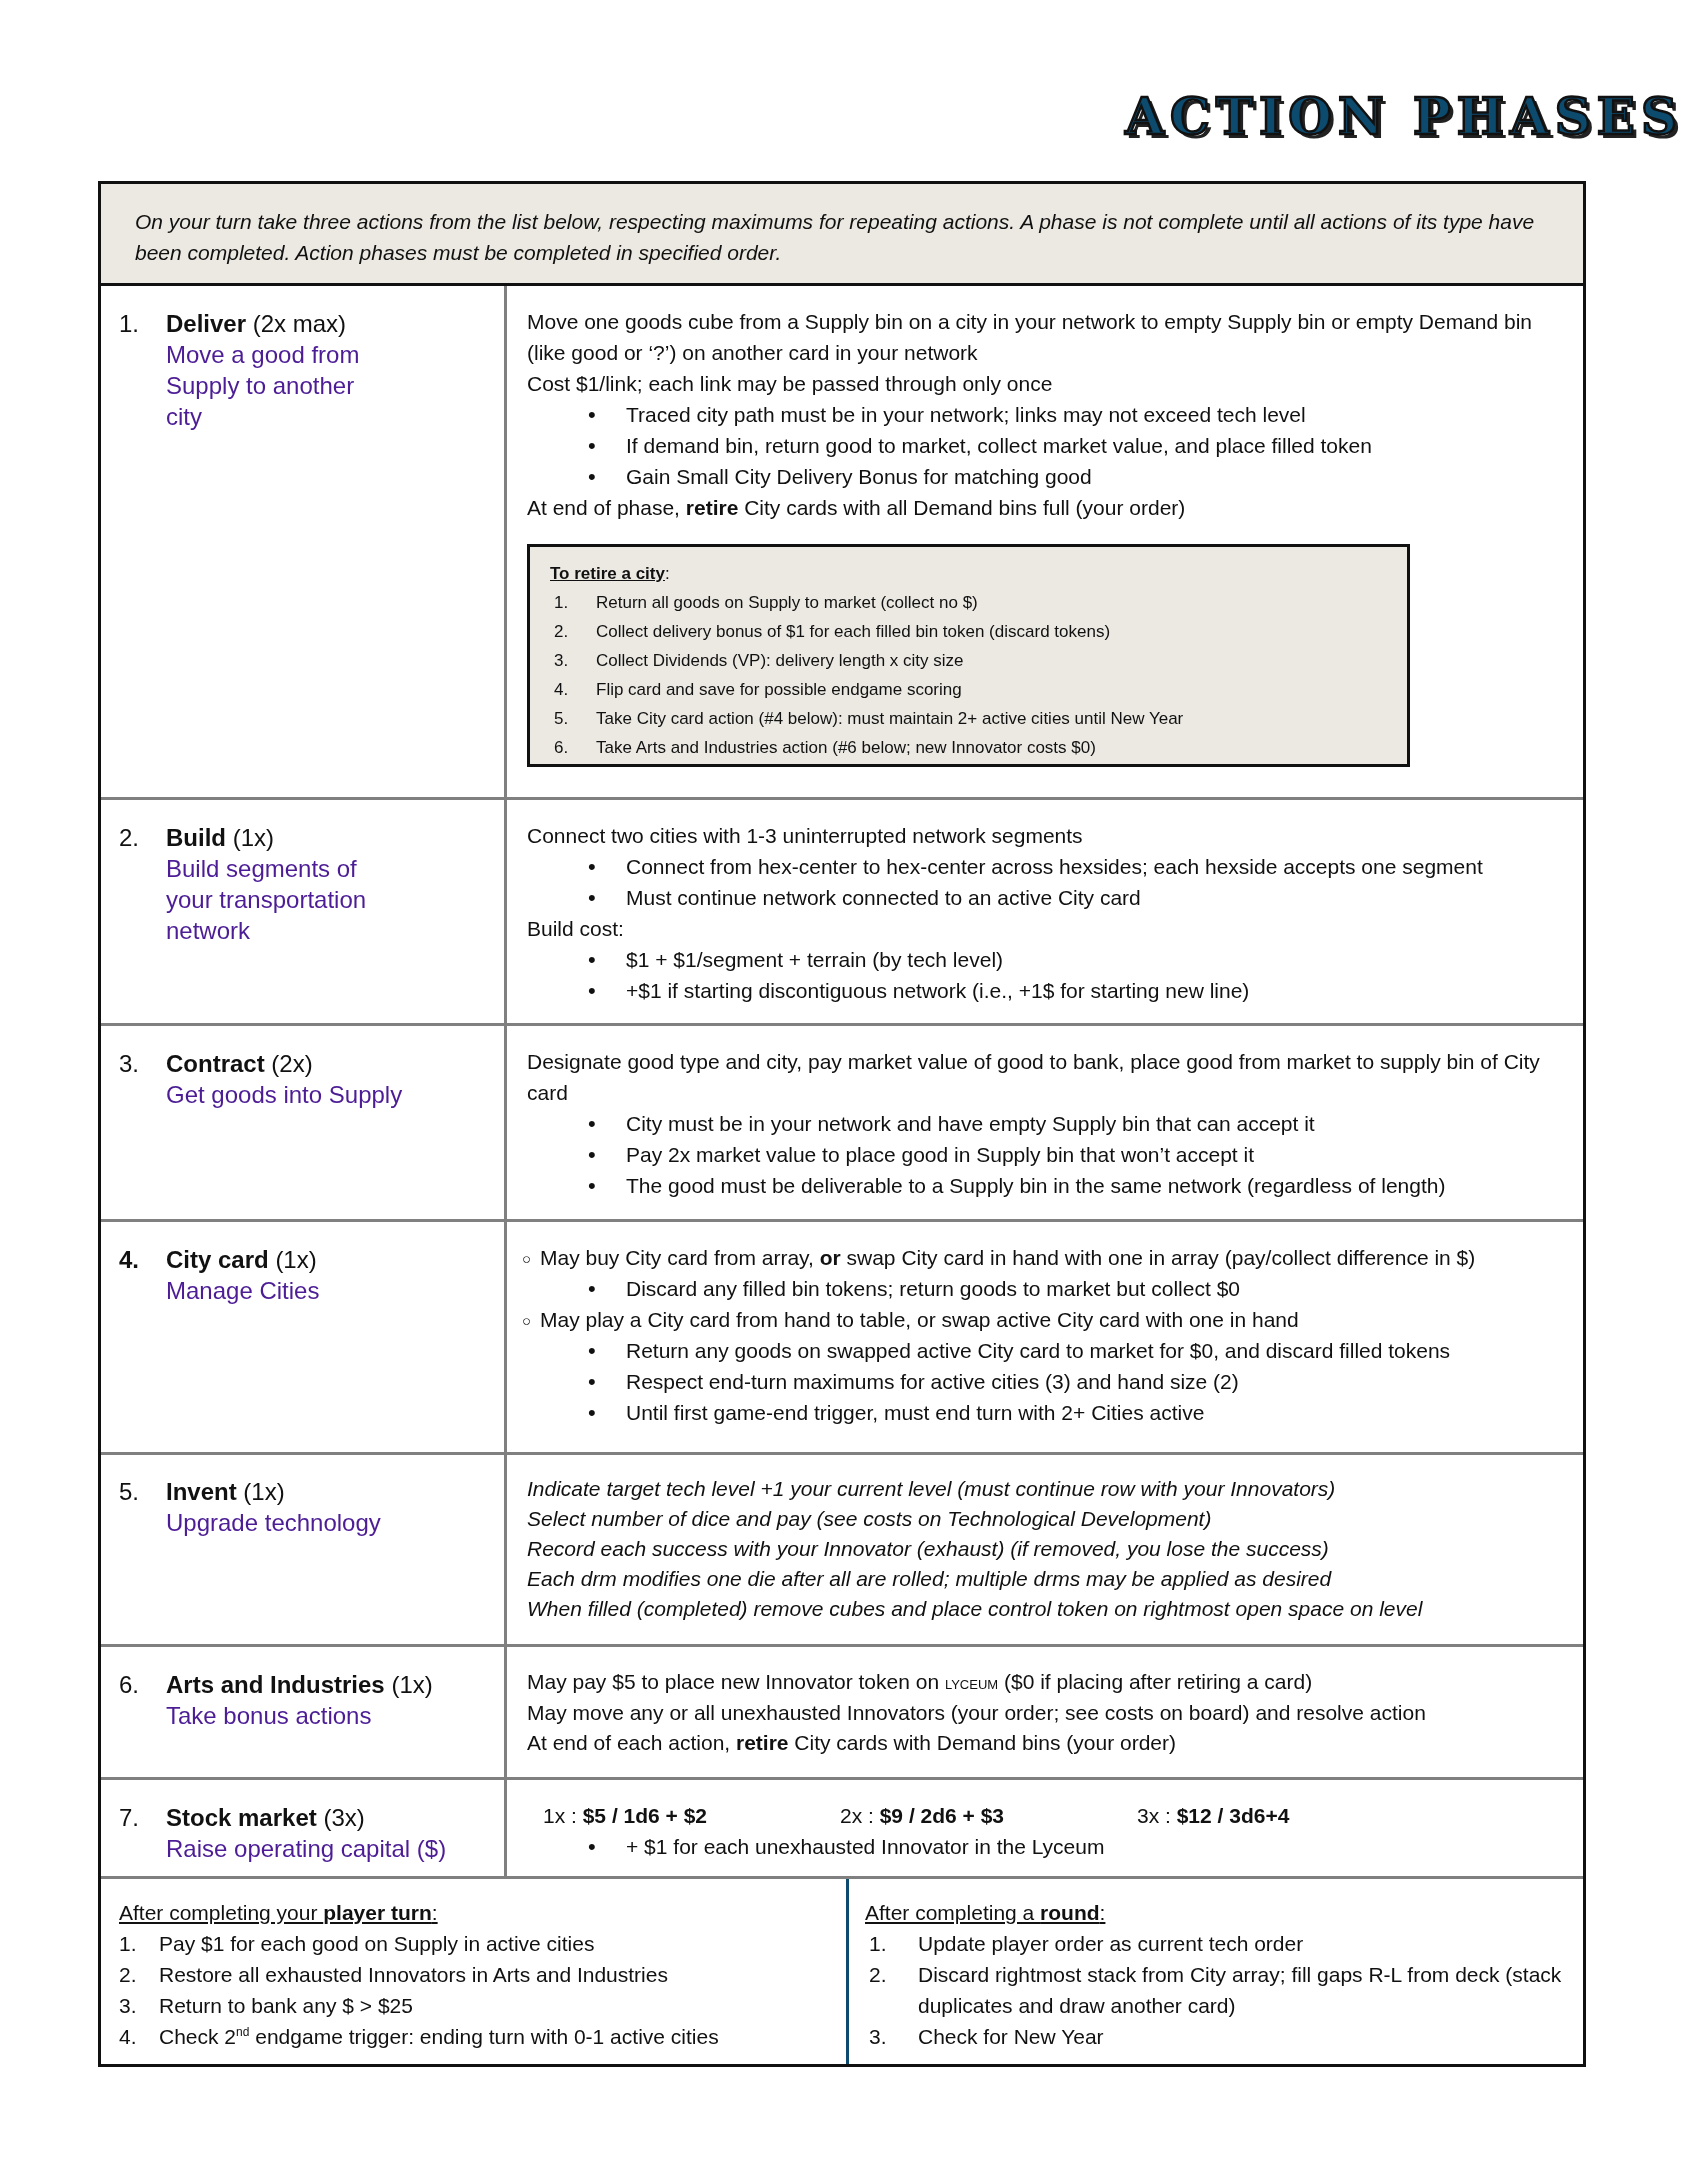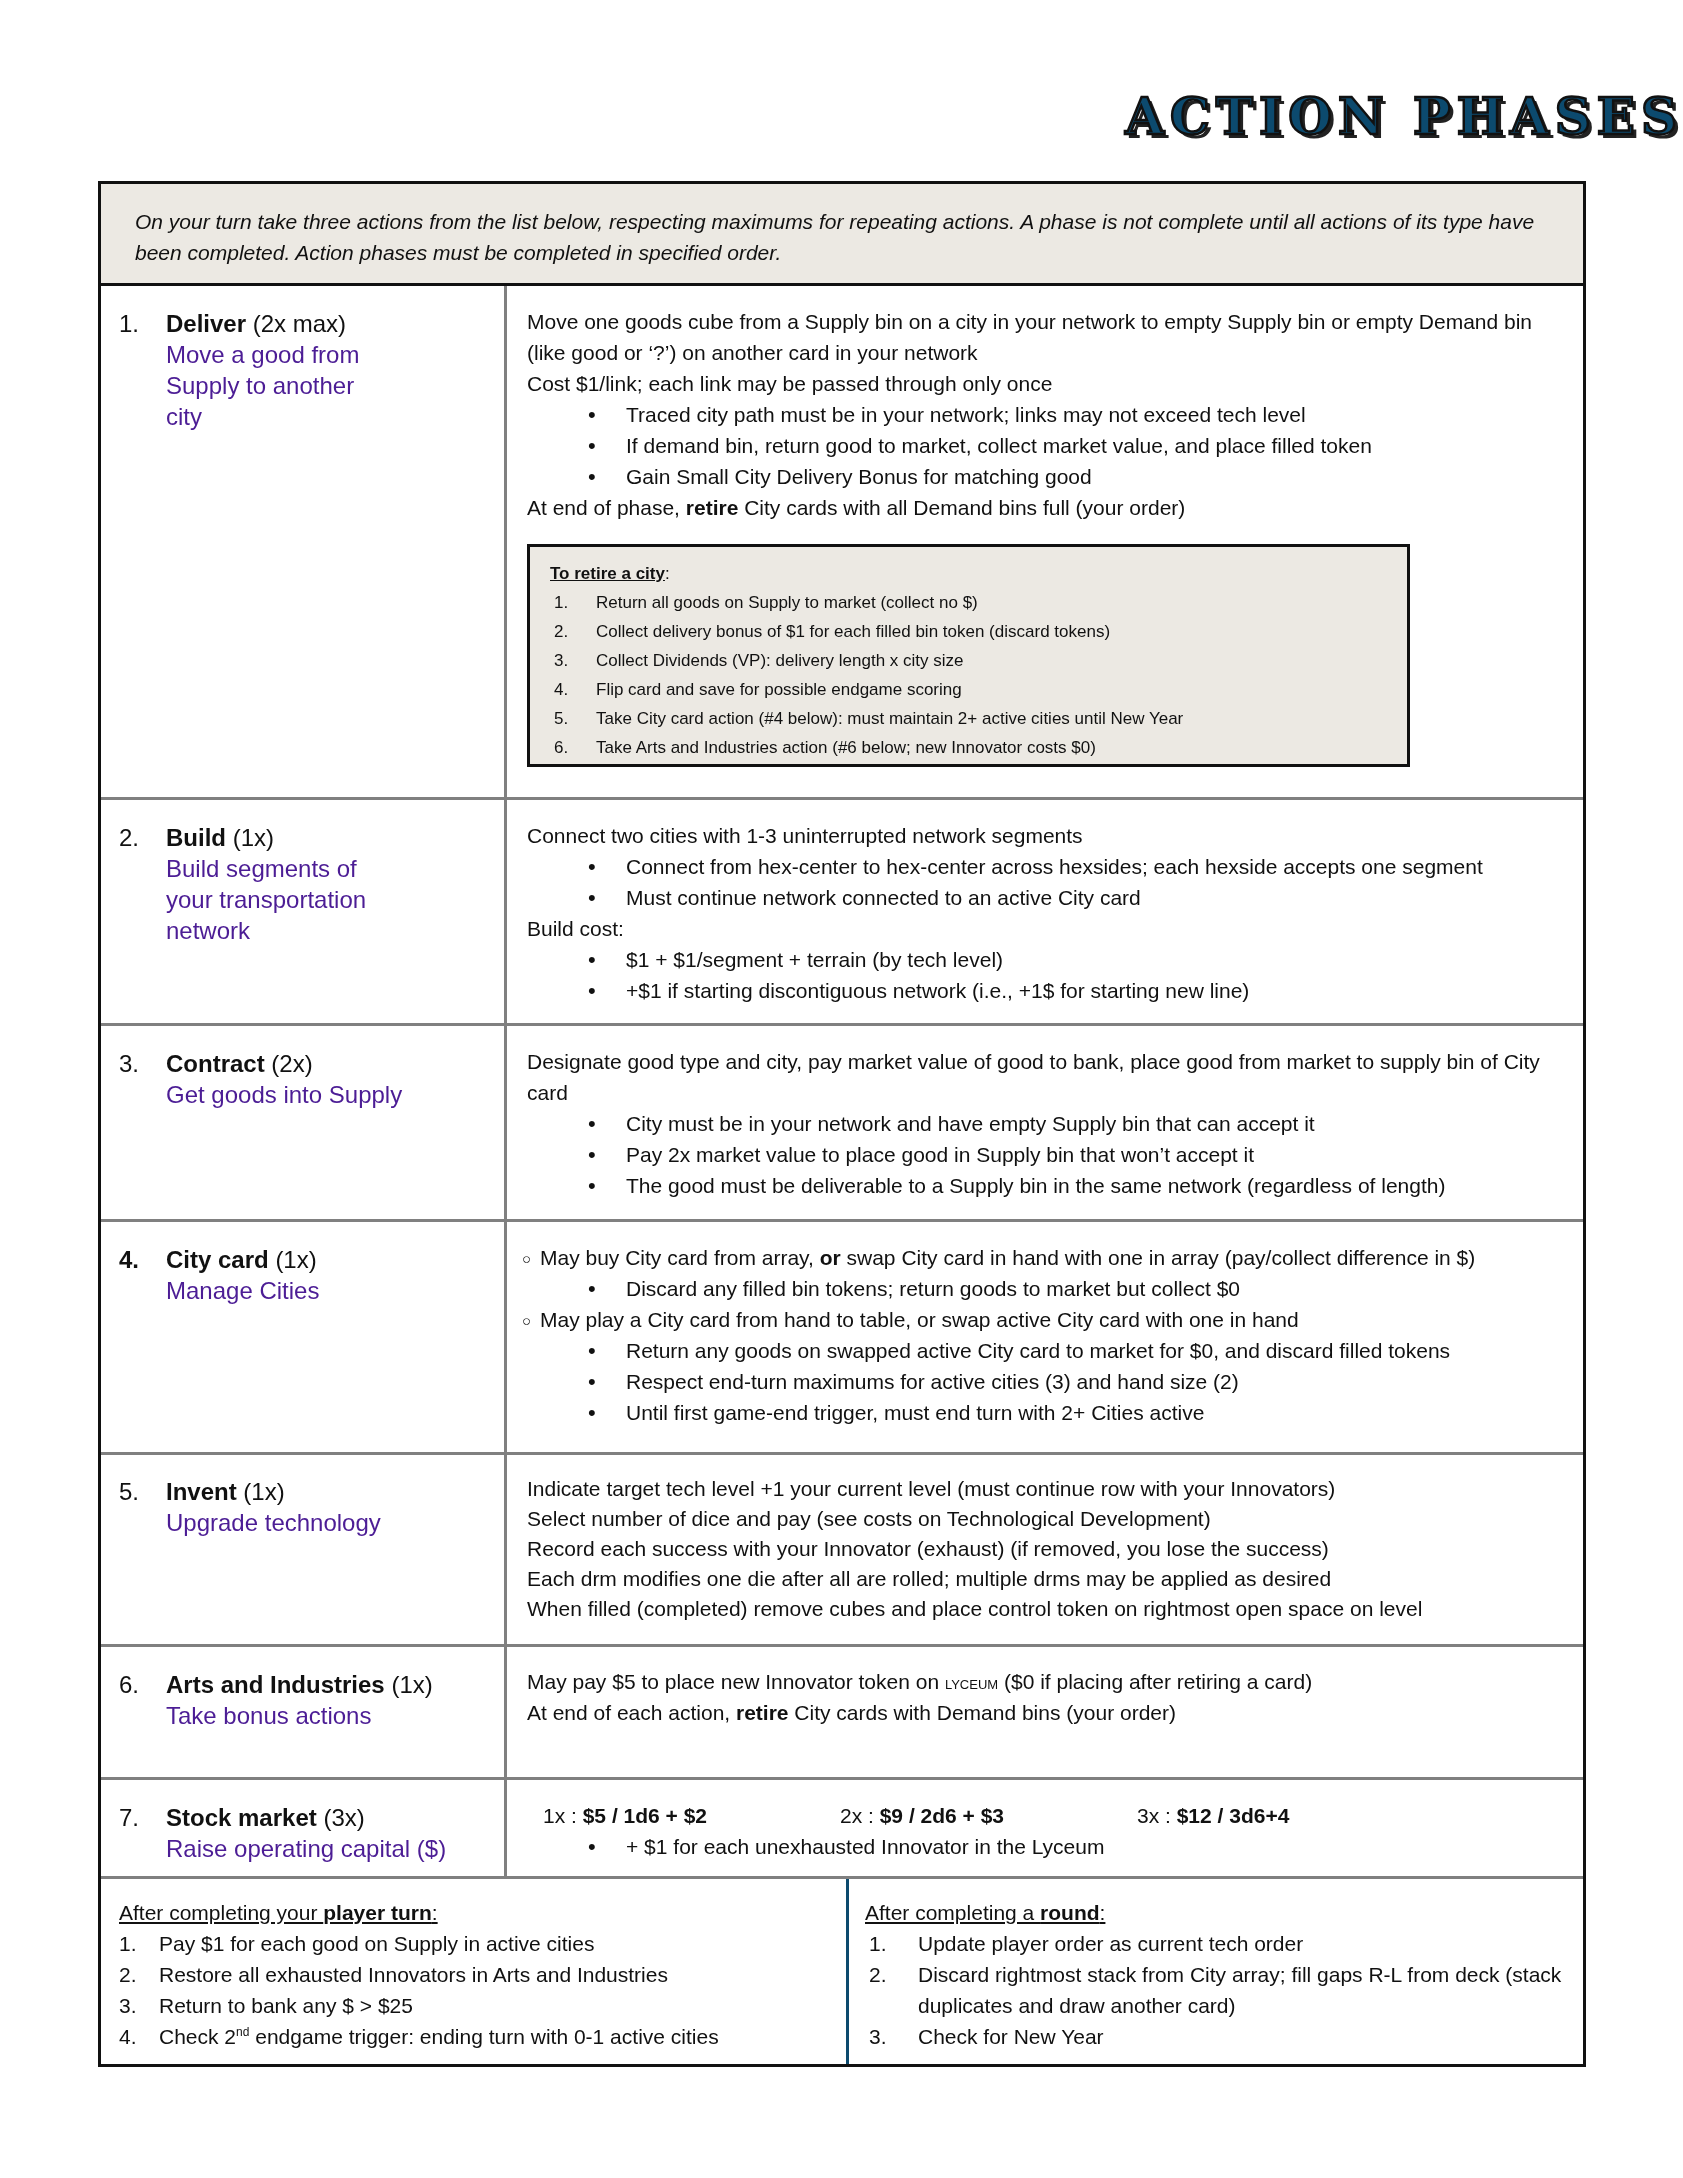--- a/index.html
+++ b/index.html
@@ -155,36 +155,37 @@
       <span class="bullet">Respect end-turn maximums for active cities (3) and hand size (2)</span>
       <span class="bullet">Until first game-end trigger, must end turn with 2+ Cities active</span>
     </div>
   </div>
 
   <div class="row" style="top:1270px;height:193px;">
     <div class="left">
       <span class="num">5.</span><span class="aname">Invent</span> <span>(1x)</span>
       <span class="sub">Upgrade technology</span>
     </div>
-    <div class="right" style="line-height:30px;">
+    <div class="right" style="line-height:30px;font-style:italic;">
       <span class="line">Indicate target tech level +1 your current level (must continue row with your Innovators)</span>
       <span class="line">Select number of dice and pay (see costs on Technological Development)</span>
       <span class="line">Record each success with your Innovator (exhaust) (if removed, you lose the success)</span>
       <span class="line">Each drm modifies one die after all are rolled; multiple drms may be applied as desired</span>
       <span class="line">When filled (completed) remove cubes and place control token on rightmost open space on level</span>
     </div>
   </div>
 
   <div class="row" style="top:1463px;height:133px;">
     <div class="left">
       <span class="num">6.</span><span class="aname">Arts and Industries</span> <span>(1x)</span>
       <span class="sub">Take bonus actions</span>
     </div>
     <div class="right" style="line-height:30px;border-radius:30px;">
       <span class="line"><span>May pay $5 to place new Innovator token on </span><span class="sc">Lyceum</span><span> ($0 if placing after retiring a card)</span></span>
+      <span class="line">May move any or all unexhausted Innovators (your order; see costs on board) and resolve action</span>
       <span class="line"><span>At end of each action, </span><span class="b">retire</span><span> City cards with Demand bins (your order)</span></span>
     </div>
   </div>
 
   <div class="row" style="top:1596px;height:99px;">
     <div class="left">
       <span class="num">7.</span><span class="aname">Stock market</span> <span>(3x)</span>
       <span class="sub">Raise operating capital ($)</span>
     </div>
     <div class="right">

